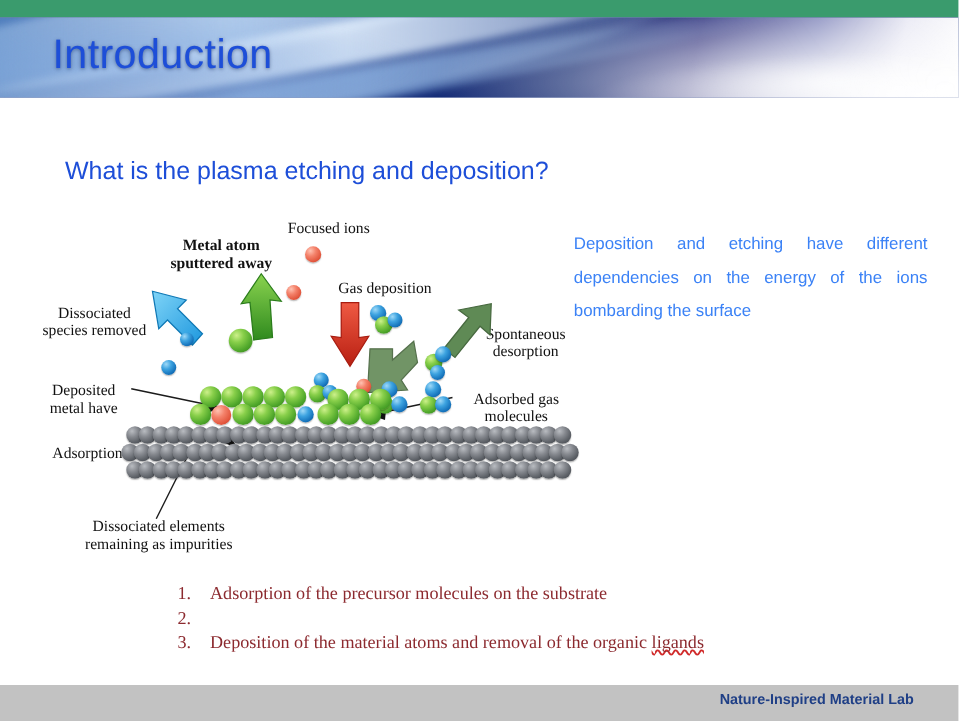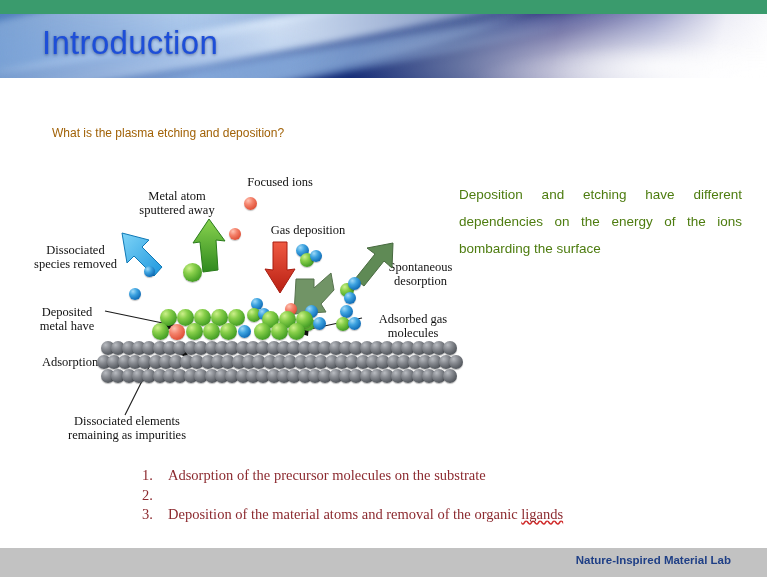--- a/index.html
+++ b/index.html
@@ -43,24 +43,24 @@
   .s5{left:300px;top:-20px;width:520px;height:120px;
       background:radial-gradient(ellipse at 70% 60%,rgba(255,255,255,.92),rgba(255,255,255,.0) 62%);}
   .s6{left:420px;top:20px;width:420px;height:90px;
       background:radial-gradient(ellipse at 80% 50%,rgba(255,255,255,.95),rgba(255,255,255,.0) 60%);}
   .s7{left:-60px;top:-6px;width:420px;height:90px;
       background:radial-gradient(ellipse at 40% 50%,rgba(120,165,225,.45),rgba(120,165,225,0) 65%);}
   .slide-title{position:absolute;left:42px;top:24px;color:#1d4ed8;font-size:33px;
       letter-spacing:.3px;text-shadow:0 1px 3px rgba(0,20,70,.45);white-space:nowrap;}
 
   
-  .subtitle{position:absolute;left:52px;top:126px;font-size:12px;color:#a16207;white-space:nowrap;}
-
-  
-  .note{position:absolute;left:459px;top:181px;width:283px;color:#4d7c0f;font-size:13.5px;
+  .subtitle{position:absolute;left:52px;top:126px;font-size:20px;color:#1d4ed8;white-space:nowrap;}
+
+  
+  .note{position:absolute;left:459px;top:181px;width:283px;color:#3b82f6;font-size:13.5px;
         line-height:27px;text-align:justify;text-justify:inter-word;}
   .note > span{display:inline;}
 
   
   .diagram{position:absolute;left:0px;top:165px;width:470px;height:290px;}
   .lbl{position:absolute;font-family:"Liberation Serif",serif;font-size:12.5px;color:#111;
        line-height:14px;text-align:center;white-space:pre-line;}
 
   .sphere{position:absolute;border-radius:50%;}
   .sph-grey{background:radial-gradient(circle at 33% 28%,#b9bcc1 0%,#86898f 34%,#5d6167 66%,#3b3e44 100%);
@@ -106,23 +106,23 @@
   <div class="slide-title">Introduction</div>
 
   <div class="subtitle">What is the plasma etching and deposition?</div>
 
   <div class="note">
     <span>Deposition and etching have different dependencies on the energy of the ions bombarding the surface</span>
   </div>
 
   <div class="diagram">
 
-    <div class="lbl" style="left:122px;top:24px;width:110px;">Metal atom
+    <div class="lbl" style="left:122px;top:24px;width:110px;font-weight:bold;">Metal atom
 sputtered away</div>
-    <div class="lbl" style="left:230px;top:10px;width:100px;">Focused ions</div>
+    <div class="lbl" style="left:213px;top:10px;width:100px;">Focused ions</div>
     <div class="lbl" style="left:258px;top:58px;width:100px;">Gas deposition</div>
     <div class="lbl" style="left:18px;top:78px;width:115px;">Dissociated
 species removed</div>
     <div class="lbl" style="left:373px;top:95px;width:95px;">Spontaneous
 desorption</div>
     <div class="lbl" style="left:22px;top:140px;width:90px;">Deposited
 metal have</div>
     <div class="lbl" style="left:30px;top:190px;width:80px;">Adsorption</div>
     <div class="lbl" style="left:42px;top:249px;width:170px;">Dissociated elements
 remaining as impurities</div>

